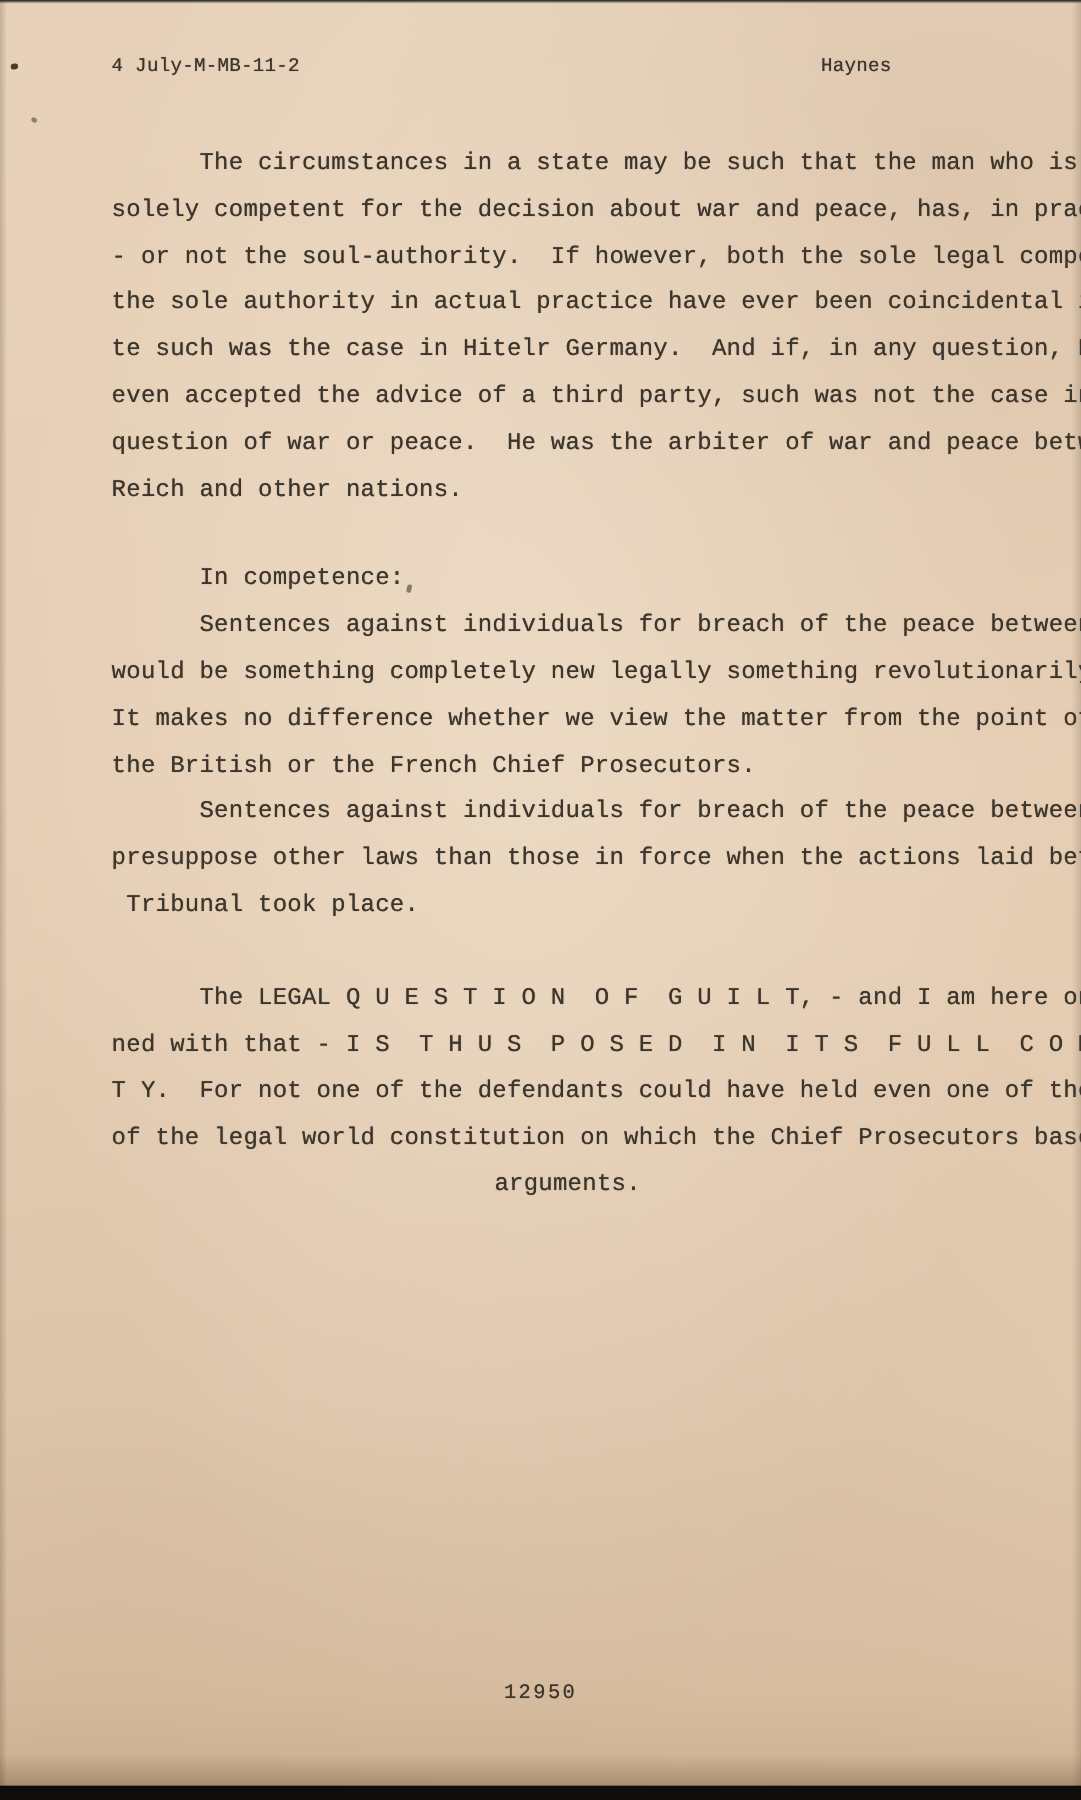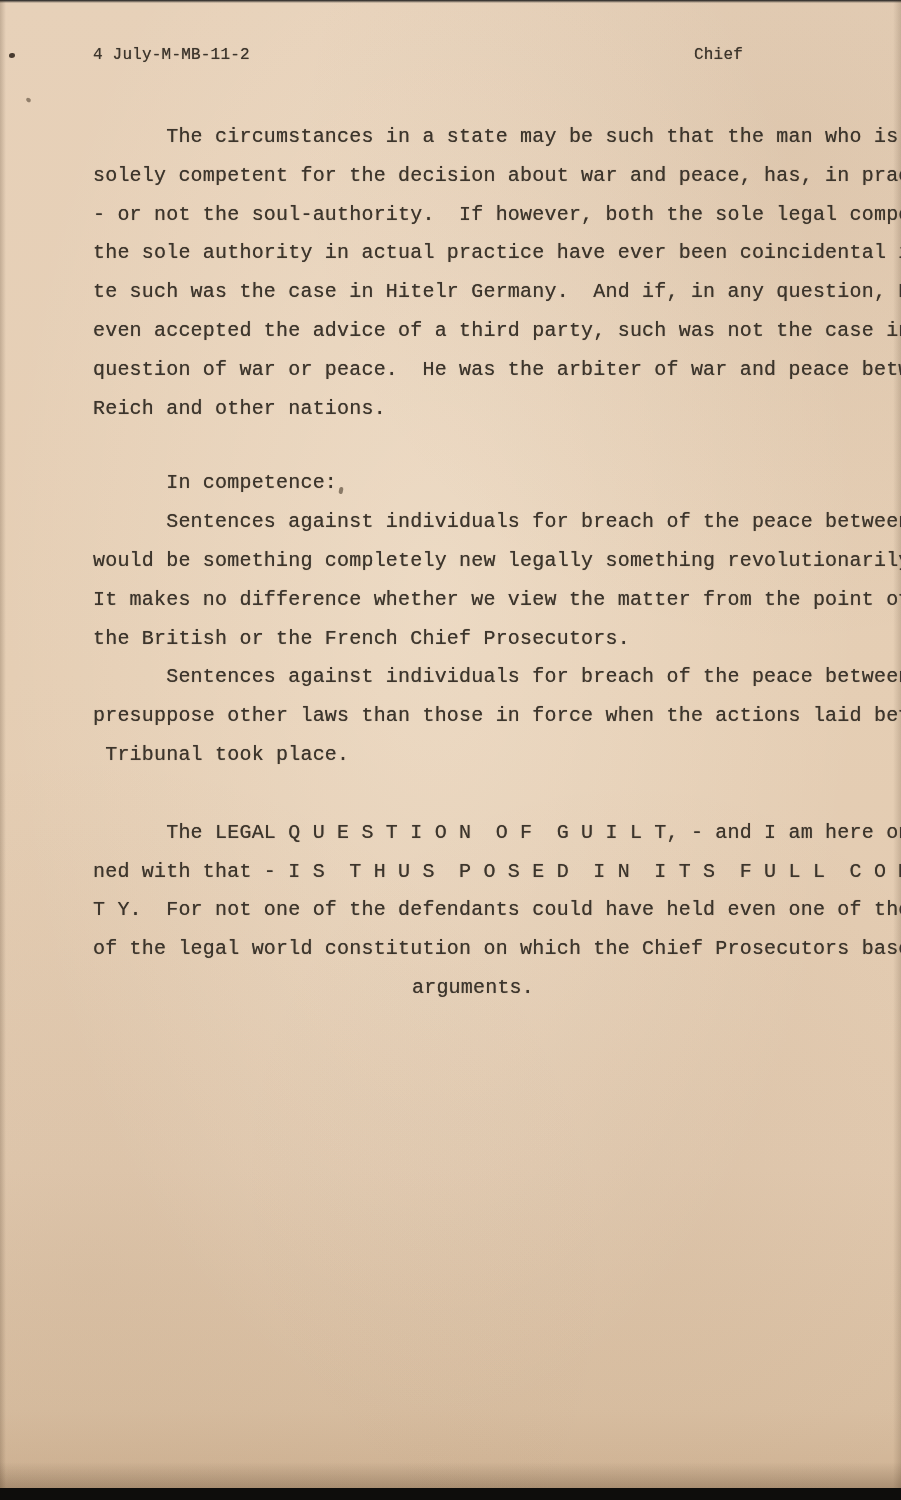--- a/index.html
+++ b/index.html
@@ -110,21 +110,21 @@
   <div class="edge-right"></div>
   <div class="edge-bottom-fade"></div>
   <div class="edge-bottom"></div>
 
   <div class="speck-a"></div>
   <div class="speck-b"></div>
   <div class="speck-c"></div>
 
   <div class="page-header typed">
     <span>4 July-M-MB-11-2</span>
-    <span>Chief</span>
+    <span>Haynes</span>
   </div>
 
   <div class="page-body typed">
     <p>      The circumstances in a state may be such that the man who is legally
 solely competent for the decision about war and peace, has, in practice, no
 - or not the soul-authority.  If however, both the sole legal competence and
 the sole authority in actual practice have ever been coincidental in any sta-
 te such was the case in Hitelr Germany.  And if, in any question, Hitler ever
 even accepted the advice of a third party, such was not the case in the
 question of war or peace.  He was the arbiter of war and peace between the
@@ -137,14 +137,15 @@
     <p>      Sentences against individuals for breach of the peace between states
 presuppose other laws than those in force when the actions laid before this
  Tribunal took place.</p>
     <p class="gap-before-2">      The LEGAL Q U E S T I O N  O F  G U I L T, - and I am here only concer-
 ned with that - I S  T H U S  P O S E D  I N  I T S  F U L L  C O M P L E X I-
 T Y.  For not one of the defendants could have held even one of the two views
 of the legal world constitution on which the Chief Prosecutors base their
 arguments.</p>
   </div>
 
+  <div class="page-footer typed">12950</div>
 
 </div>
 
 </body></html>

